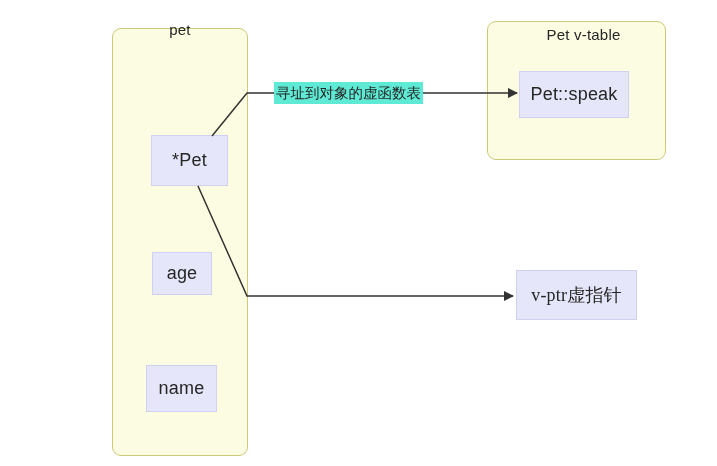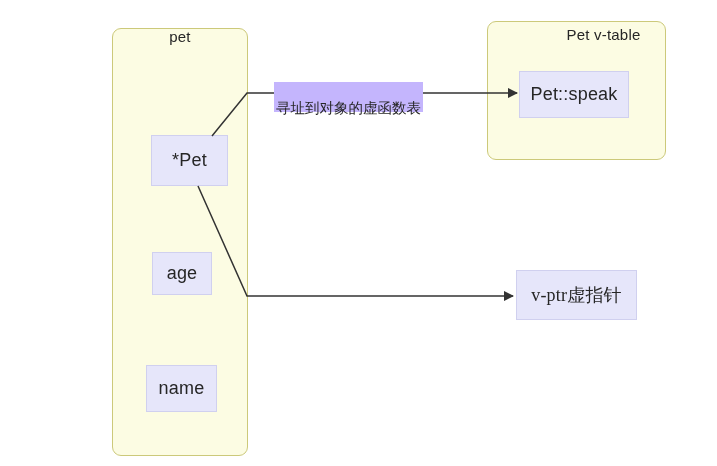--- a/index.html
+++ b/index.html
@@ -38,52 +38,52 @@
     box-sizing: border-box;
     display: flex;
     align-items: center;
     justify-content: center;
     font-size: 18px;
     color: #262626;
     letter-spacing: 0.2px;
   }
   .edge-label {
     position: absolute;
-    background: #c4b5fd;
+    background: #5eead4;
     font-size: 14.5px;
     color: #262626;
     line-height: 22px;
     height: 22px;
-    padding: 15px 2px;
+    padding: 0 2px;
     white-space: nowrap;
     box-sizing: border-box;
   }
   svg.edges {
     position: absolute;
     left: 0;
     top: 0;
     width: 717px;
     height: 466px;
     overflow: visible;
   }
 </style>
 </head>
 <body>
 
 <div id="canvas">
 
   <div class="container-box" style="left:112px; top:28px; width:136px; height:428px;"></div>
-  <div class="container-title" style="left:112px; width:136px; top:28px;">pet</div>
+  <div class="container-title" style="left:112px; width:136px; top:21px;">pet</div>
 
   <div class="field-box" style="left:151px; top:135px; width:77px; height:51px;">*Pet</div>
   <div class="field-box" style="left:146px; top:365px; width:71px; height:47px;">name</div>
   <div class="field-box" style="left:152px; top:252px; width:60px; height:43px;">age</div>
 
   <div class="container-box" style="left:487px; top:21px; width:179px; height:139px;"></div>
-  <div class="container-title" style="left:514px; width:179px; top:26px;">Pet v-table</div>
+  <div class="container-title" style="left:494px; width:179px; top:26px;">Pet v-table</div>
 
   <div class="field-box" style="left:519px; top:71px; width:110px; height:47px;">Pet::speak</div>
 
   <div class="field-box" style="left:516px; top:270px; width:121px; height:50px;font-family:Liberation Serif, serif;">v-ptr虚指针</div>
 
   <svg class="edges" viewBox="0 0 717 466" xmlns="http://www.w3.org/2000/svg">
     <defs>
       <marker id="arrow" viewBox="0 0 10 10" refX="9" refY="5" markerWidth="7" markerHeight="7" orient="auto-start-reverse">
         <path d="M 0 0 L 10 5 L 0 10 z" fill="#333333"></path>
       </marker>

